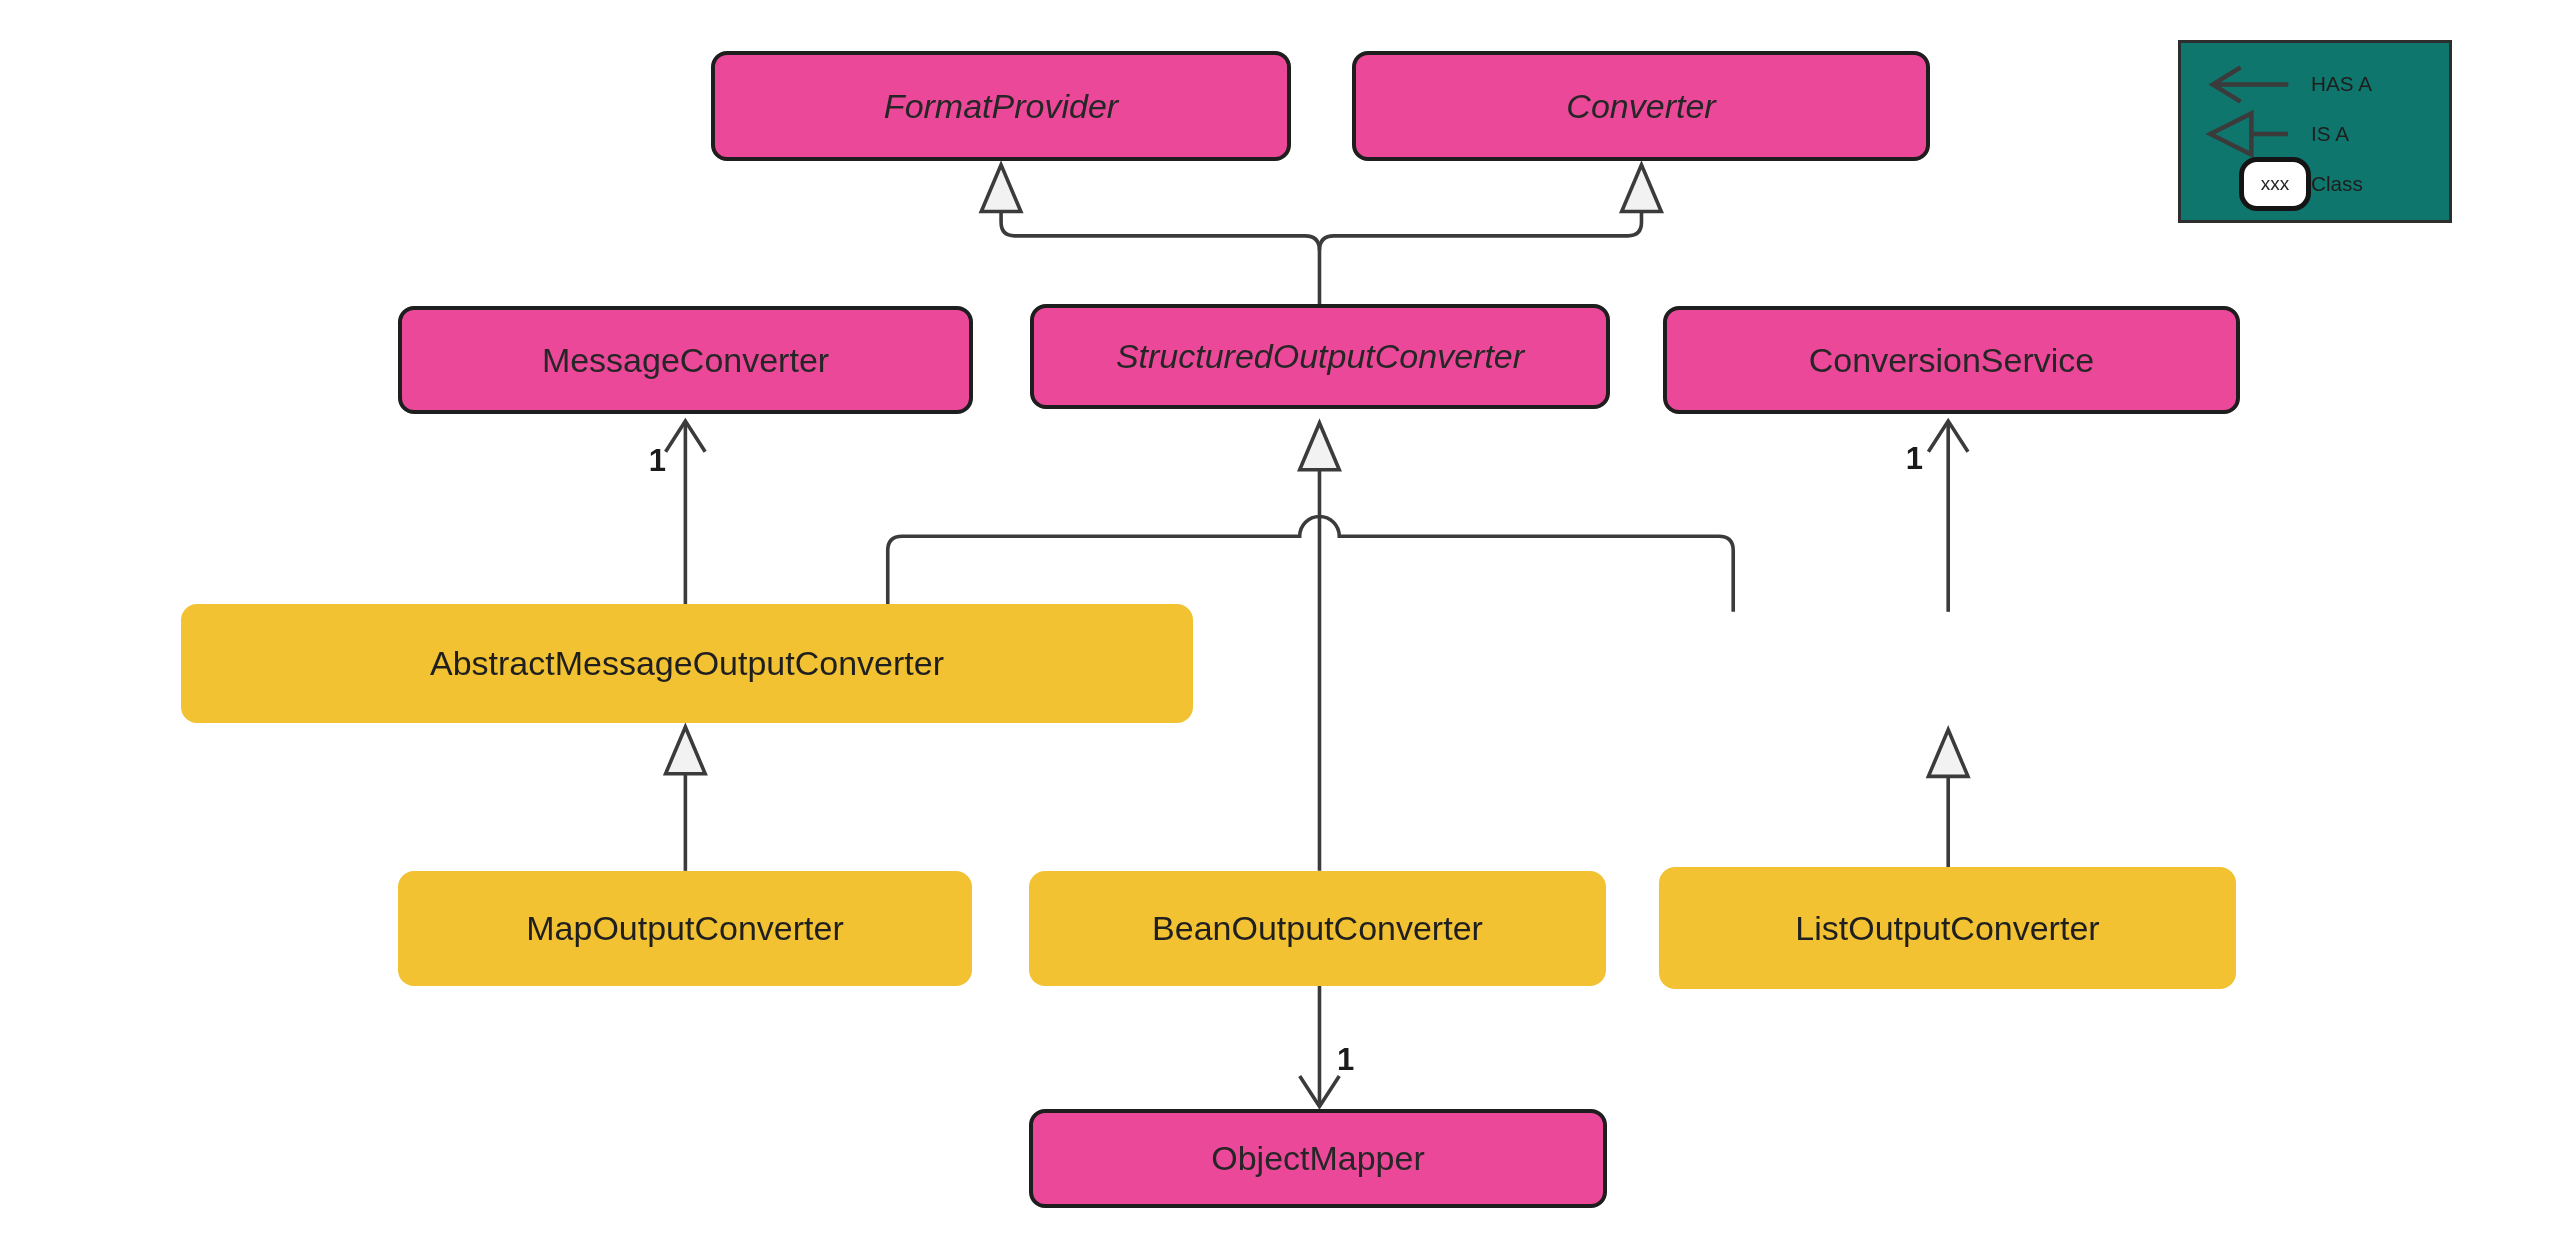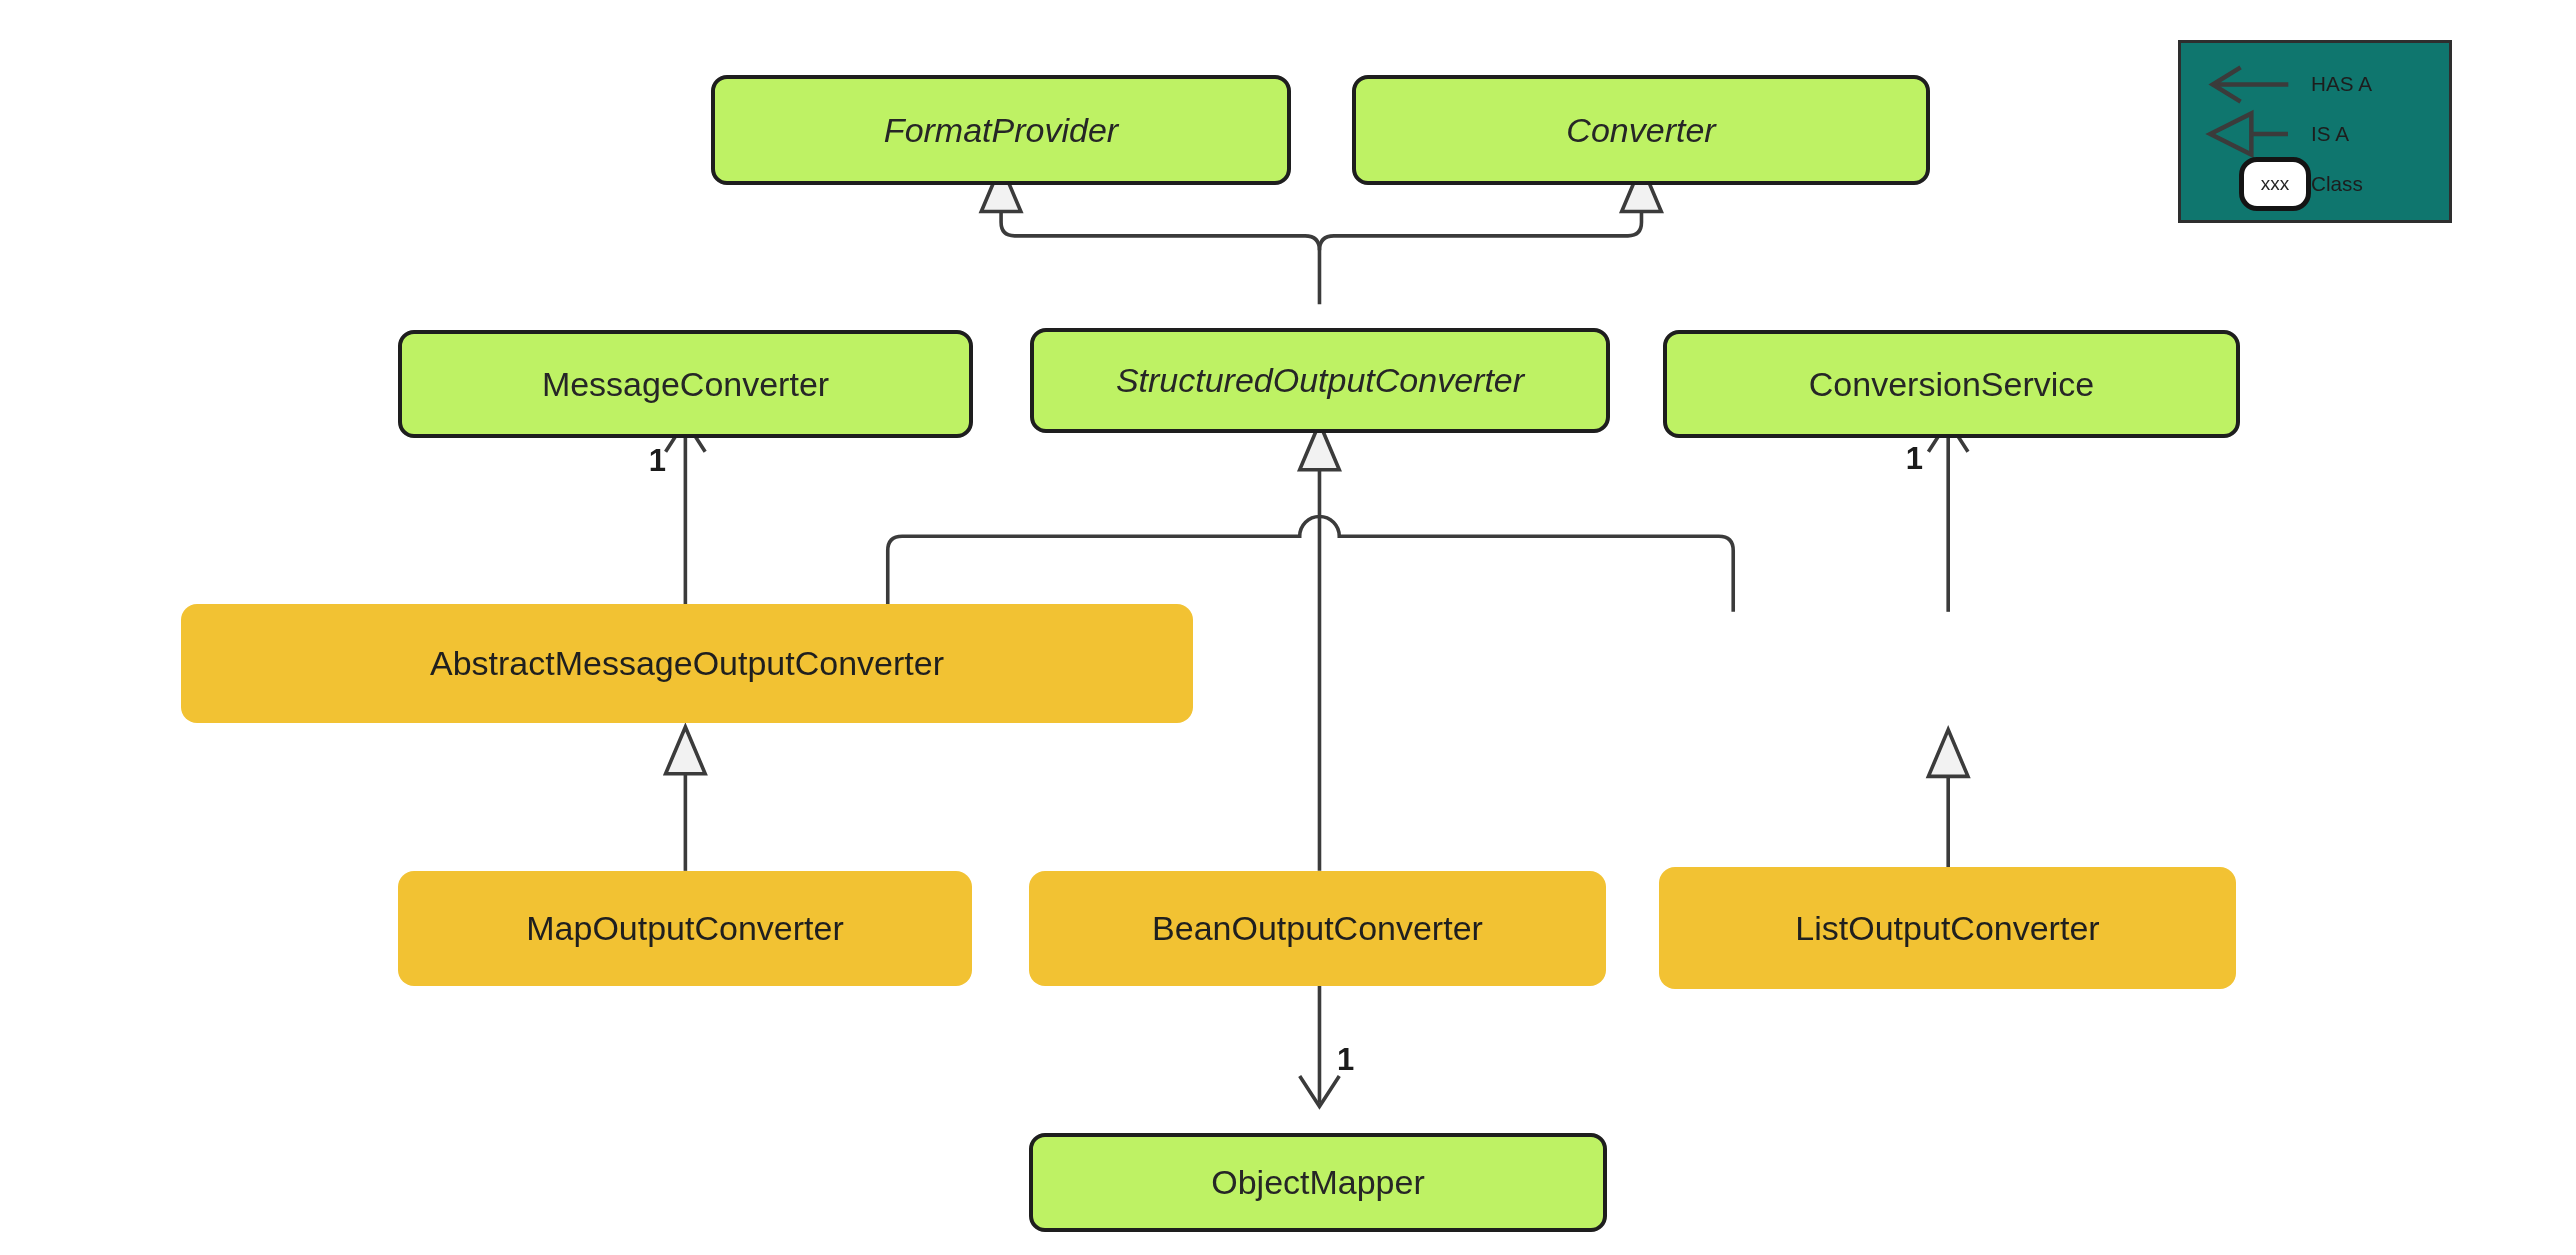--- a/index.html
+++ b/index.html
@@ -6,21 +6,21 @@
   body { width:2576px; height:1256px; font-family:"Liberation Sans", sans-serif; }
   .canvas { position:relative; width:2576px; height:1256px; background:#ffffff; overflow:hidden; }
   svg.wires { position:absolute; left:0; top:0; }
 
   .node {
     position:absolute; box-sizing:border-box;
     display:flex; align-items:center; justify-content:center;
     border-radius:16px; font-size:34px; color:#262626;
     white-space:nowrap;
   }
-  .plain { background:#bef264; border:4.5px solid #1e1e1e;margin-top:24px; }
+  .plain { background:#ec4899; border:4.5px solid #1e1e1e; }
   .impl  { background:#F2C233; border:none; color:#1f1f1f; }
   .iface { font-style:italic; }
 
   .mult { position:absolute; font-weight:bold; font-size:31px; color:#1b1b1b; }
 
   .legend {
     position:absolute; left:2178px; top:40px; width:274px; height:183px;
     background:#0f766e; border:3.6px solid #2e2e2e; box-sizing:border-box;
     display:flex; flex-direction:column; justify-content:flex-end;
     padding:12.6px 9px 10.8px 20px;

